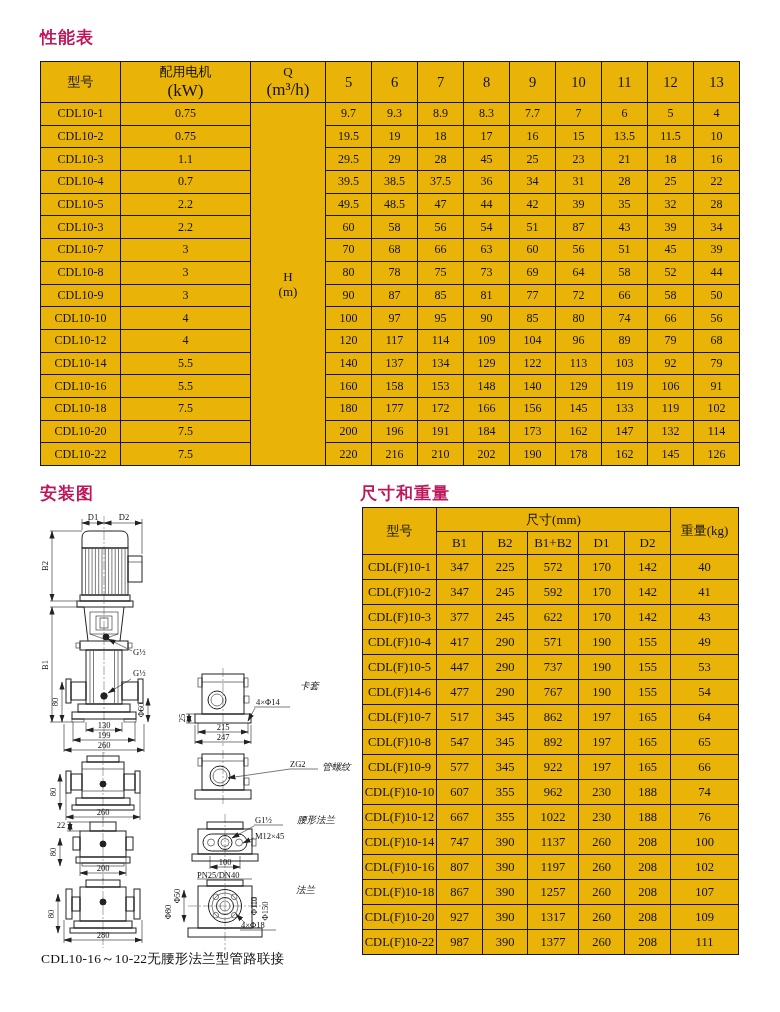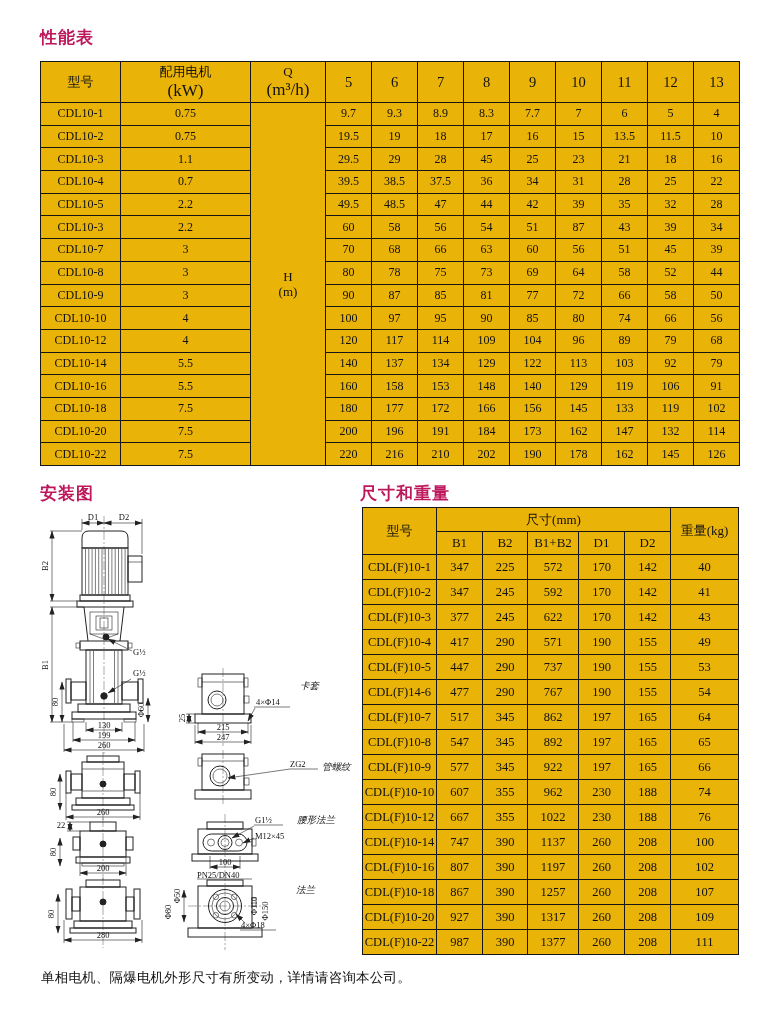--- a/index.html
+++ b/index.html
@@ -730,14 +730,14 @@
       <line class="dim" x1="144" y1="382" x2="144" y2="414" marker-start="url(#as)" marker-end="url(#ae)"></line>
       <text class="dt" transform="rotate(-90 217 398)" x="217" y="398">Φ110</text>
       <text class="dt" transform="rotate(-90 228 403)" x="228" y="403">Φ150</text>
       <line class="dim" x1="205" y1="415" x2="196" y2="406" marker-end="url(#ae)"></line>
       <line class="thin" x1="200" y1="422" x2="236" y2="422"></line>
       <text class="dt dts" x="201" y="420">4×Φ18</text>
       <text class="lbl" x="256" y="385">法兰</text>
     </g>
   </svg>
 
-  <div class="footnote" style="top:969px;">单相电机、隔爆电机外形尺寸有所变动，详情请咨询本公司。</div>
+  <div class="footnote" style="top:950px;">CDL10-16～10-22无腰形法兰型管路联接</div>
 </div>
 
 </body></html>

